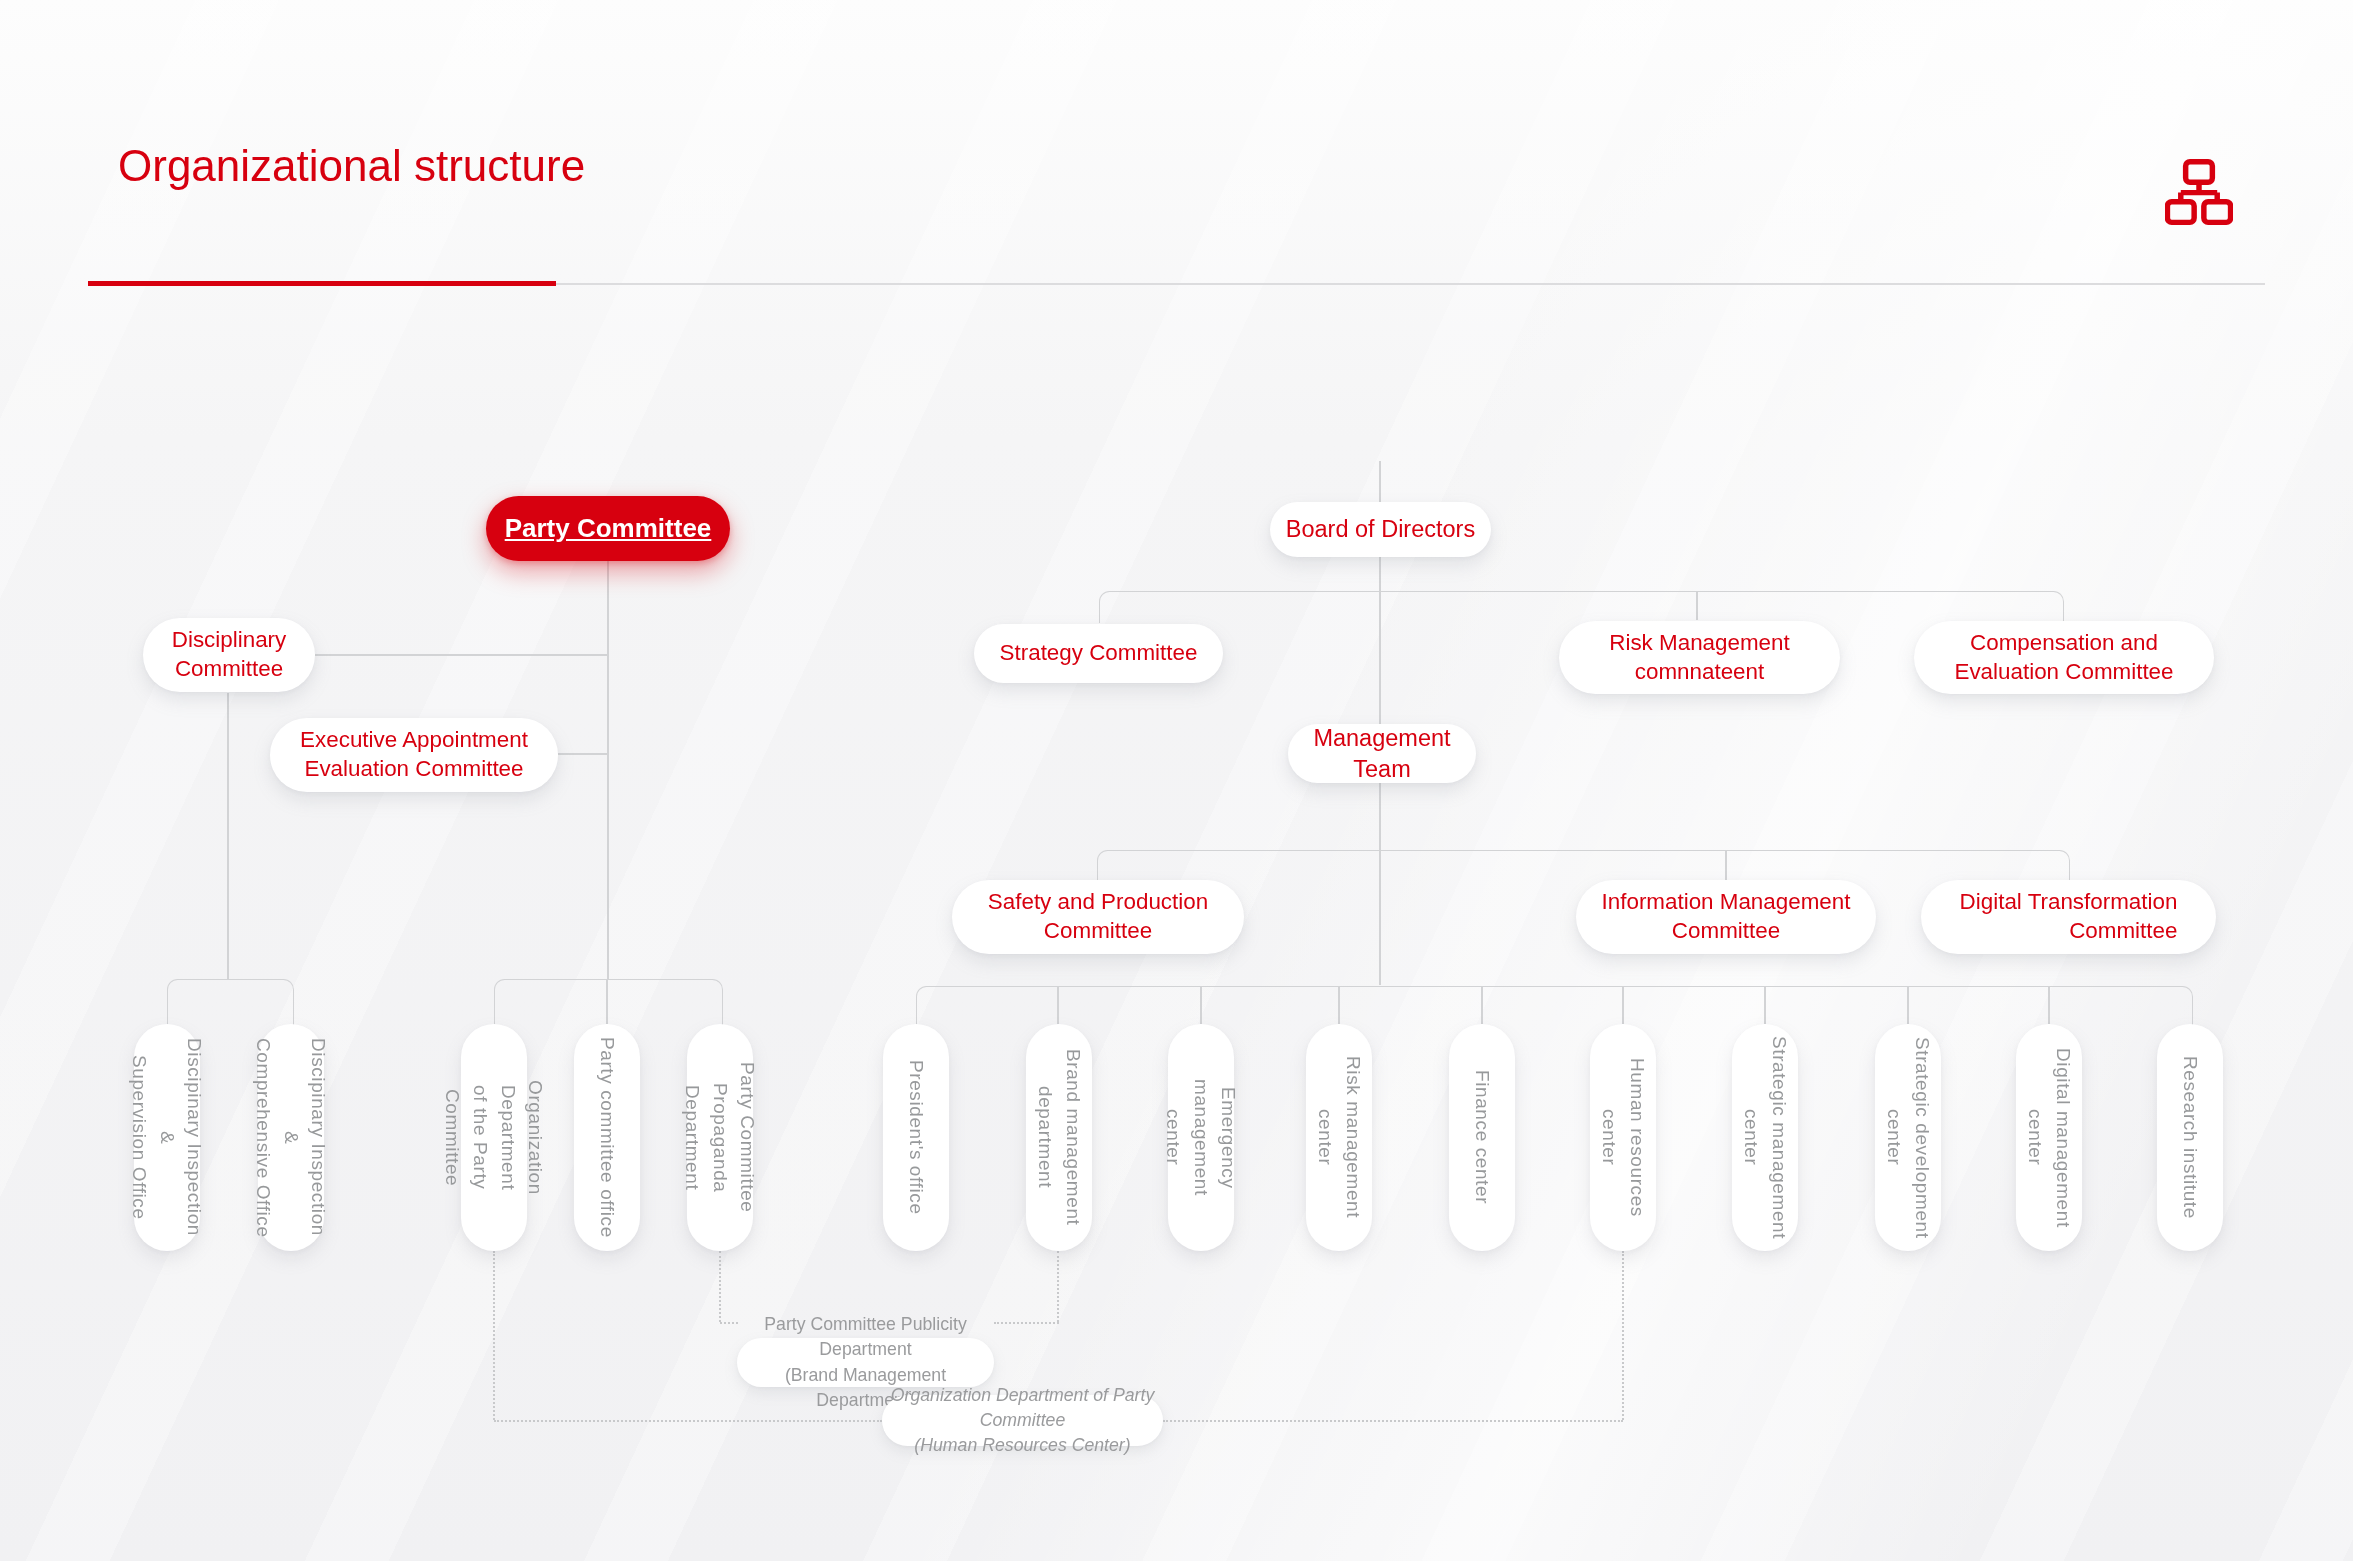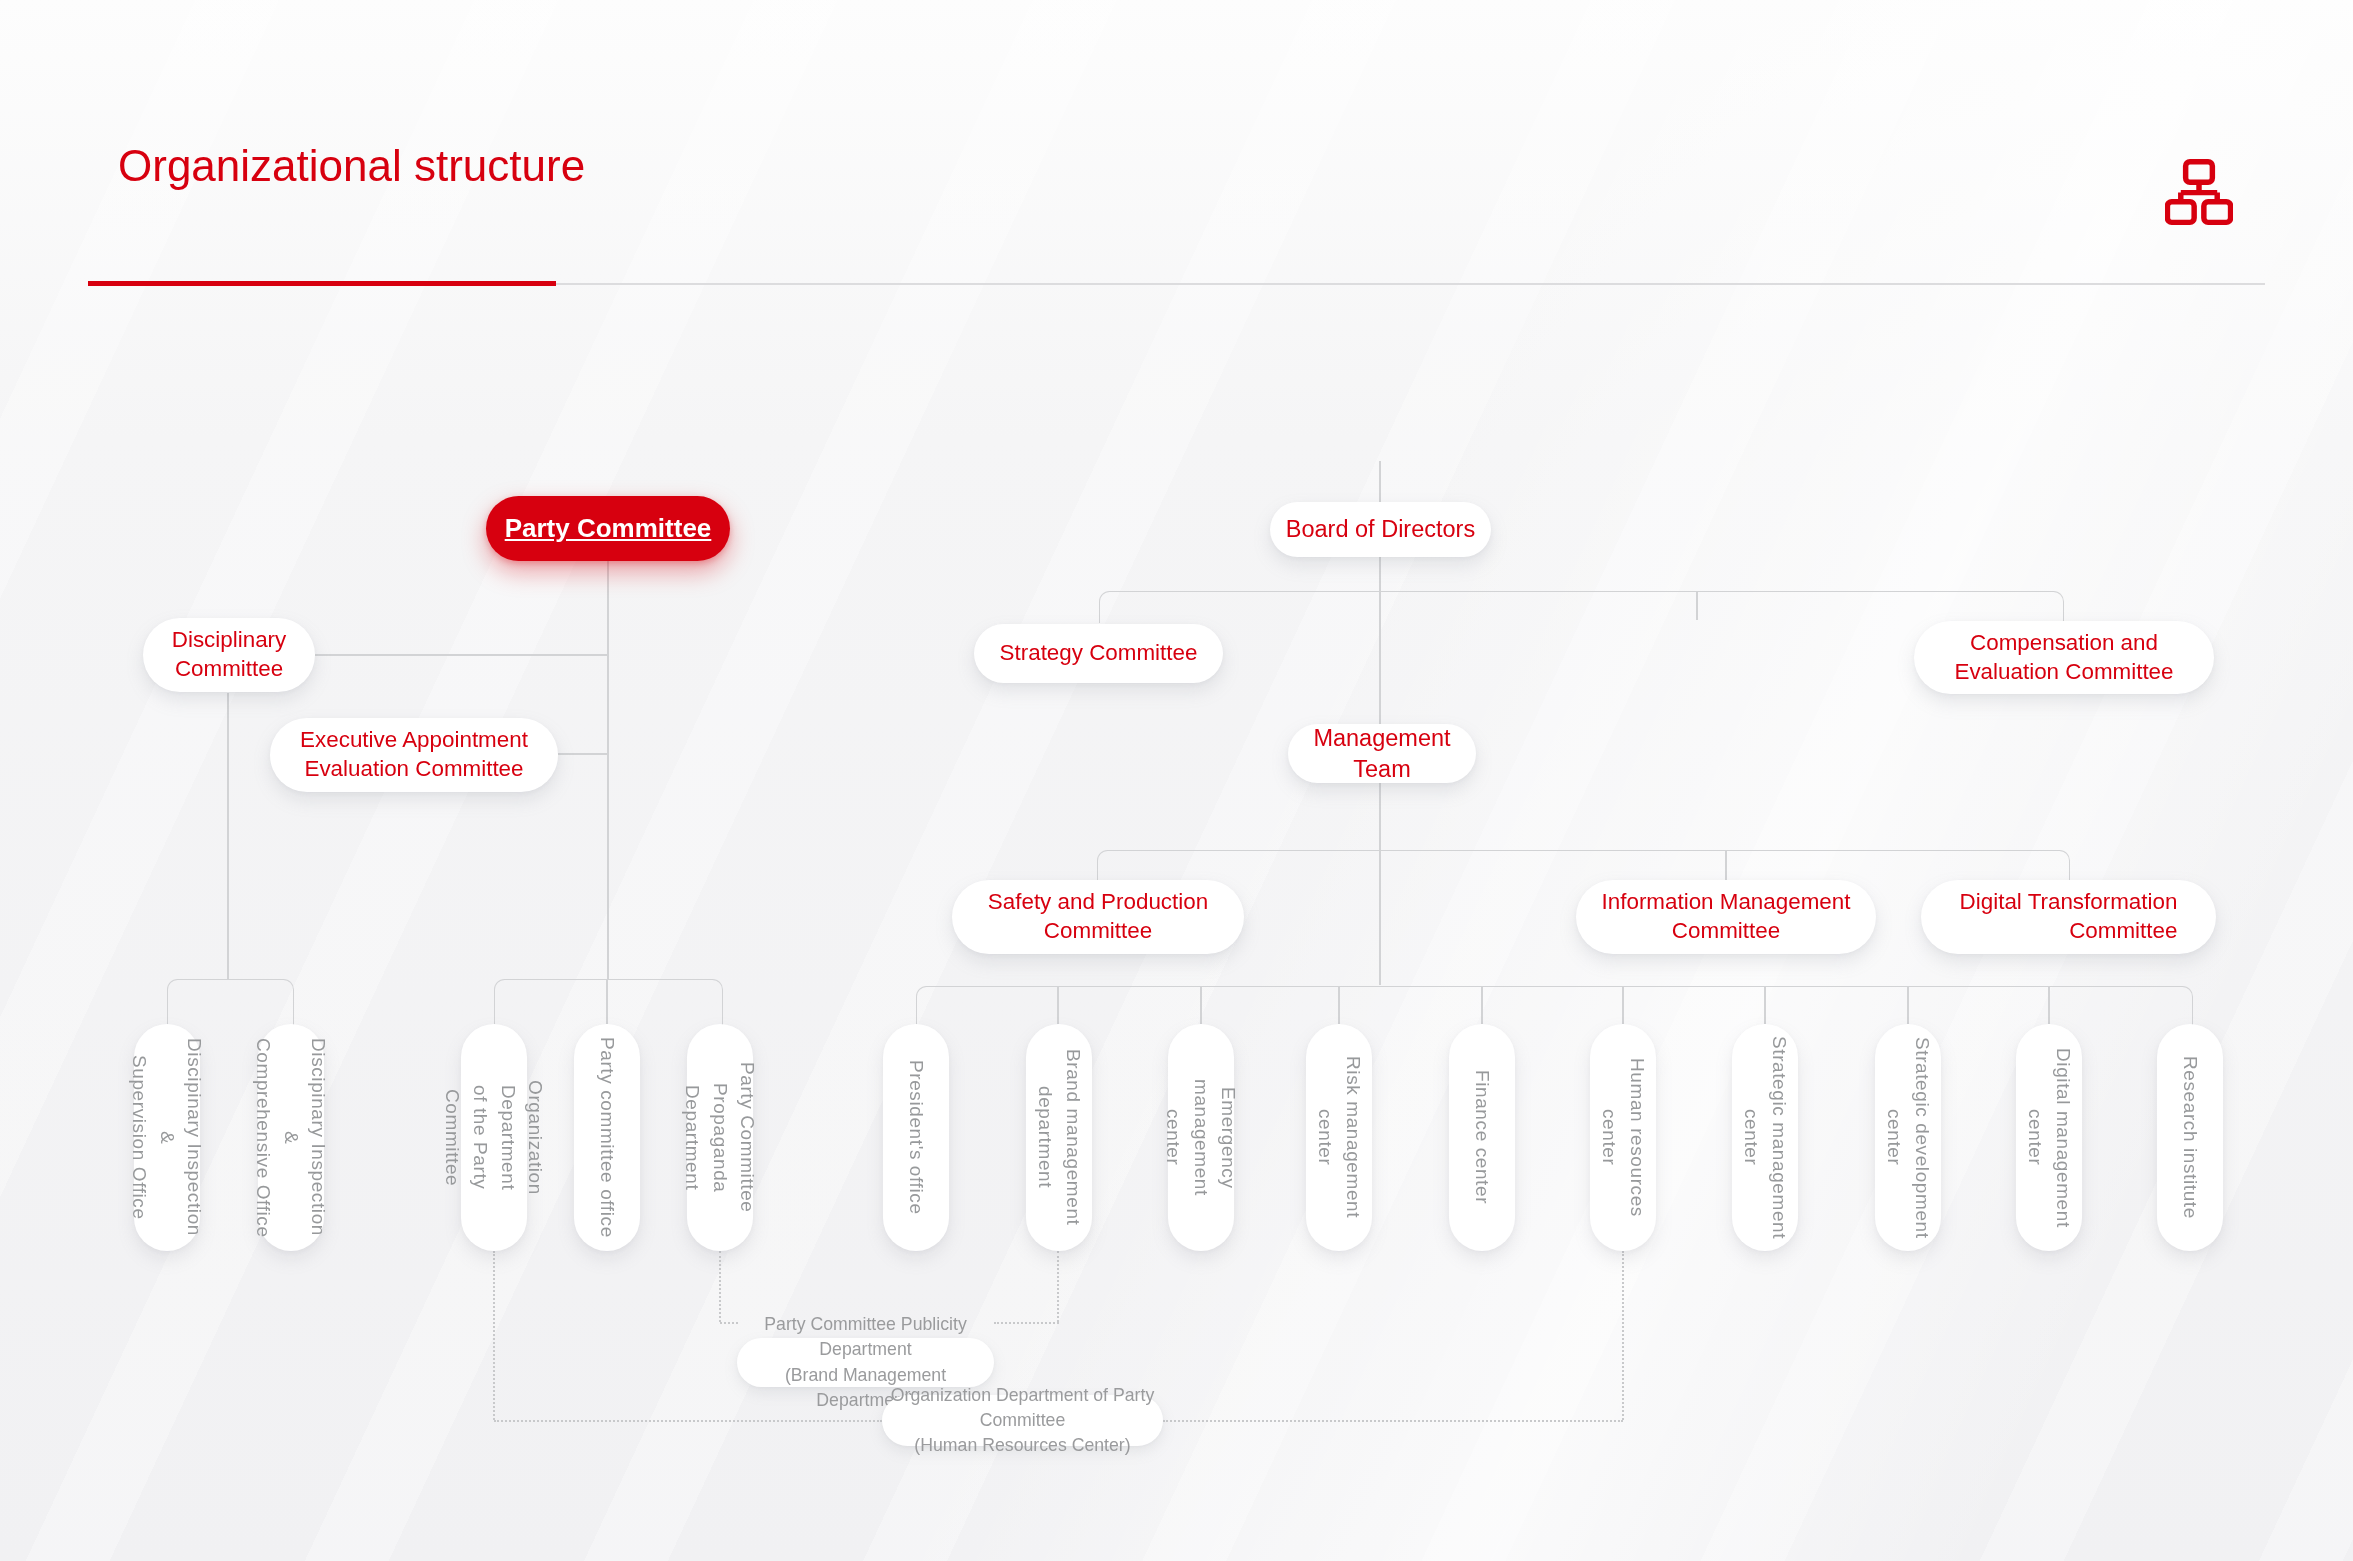--- a/index.html
+++ b/index.html
@@ -109,20 +109,22 @@
   <div class="dh" style="left:1163px;top:1420px;width:460px;"></div>
   <div class="dv" style="left:1622px;top:1251px;height:169px;"></div>
 
   <div class="node" style="left:1270px;top:502px;width:221px;height:55px;font-size:23.5px;">Board of Directors</div>
   <div class="node primary" style="left:486px;top:496px;width:244px;height:65px;text-decoration:underline;">Party Committee</div>
   <div class="node" style="left:143px;top:618px;width:172px;height:74px;">Disciplinary
 Committee</div>
   <div class="node" style="left:270px;top:718px;width:288px;height:74px;">Executive Appointment
 Evaluation Committee</div>
   <div class="node" style="left:974px;top:624px;width:249px;height:59px;">Strategy Committee</div>
+  <div class="node" style="left:1559px;top:621px;width:281px;height:73px;">Risk Management
+comnnateent</div>
   <div class="node" style="left:1914px;top:621px;width:300px;height:73px;">Compensation and
 Evaluation Committee</div>
   <div class="node" style="left:1288px;top:724px;width:188px;height:59px;font-size:23.5px;">Management Team</div>
   <div class="node" style="left:952px;top:880px;width:292px;height:74px;">Safety and Production
 Committee</div>
   <div class="node" style="left:1576px;top:880px;width:300px;height:74px;">Information Management
 Committee</div>
   <div class="node" style="left:1921px;top:880px;width:295px;height:74px;text-align:right;">Digital Transformation
 Committee</div>
 
@@ -176,16 +178,16 @@
   <div class="dept" style="left:2016px;top:1024px;">
       <span>Digital management
 center</span>
     </div>
   <div class="dept" style="left:2157px;top:1024px;">
       <span>Research institute</span>
     </div>
 
   <div class="note" style="left:737px;top:1298px;width:257px;height:49px;margin-top:40px;">Party Committee Publicity Department
 (Brand Management Department)</div>
-  <div class="note" style="left:882px;top:1395px;width:281px;height:51px;">Organization Department of Party Committee
+  <div class="note" style="left:882px;top:1395px;width:281px;height:51px;font-style:italic;">Organization Department of Party Committee
 (Human Resources Center)</div>
 </div>
 
 
 </body></html>

